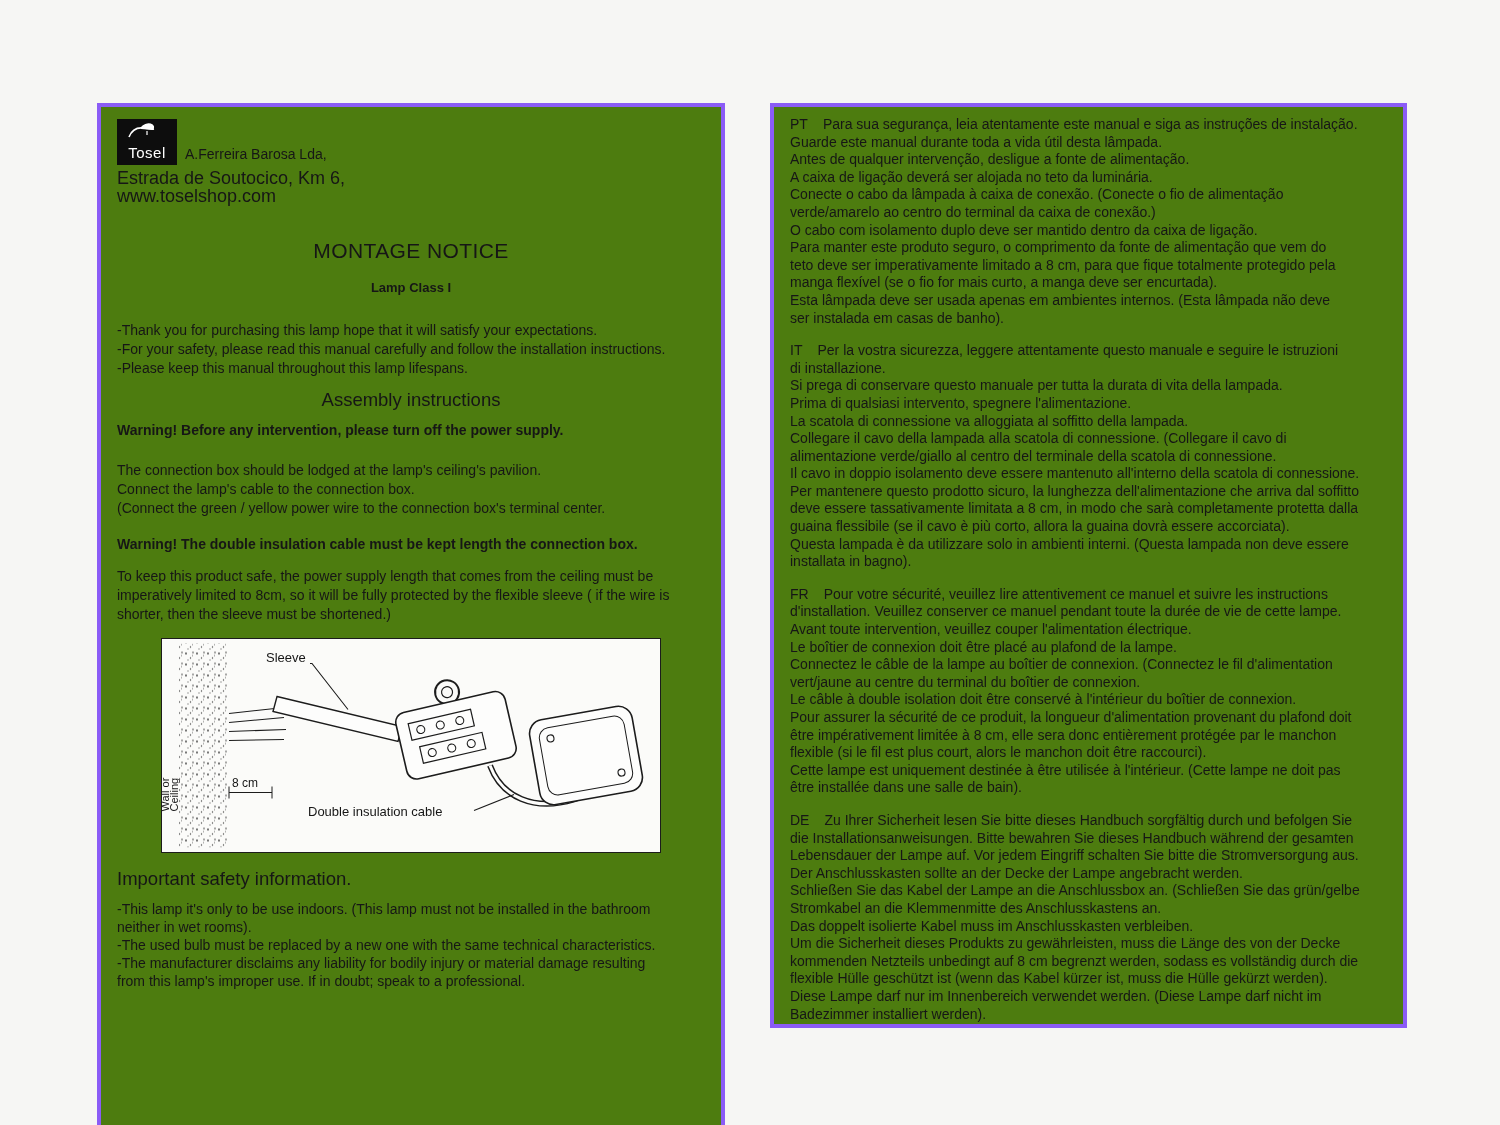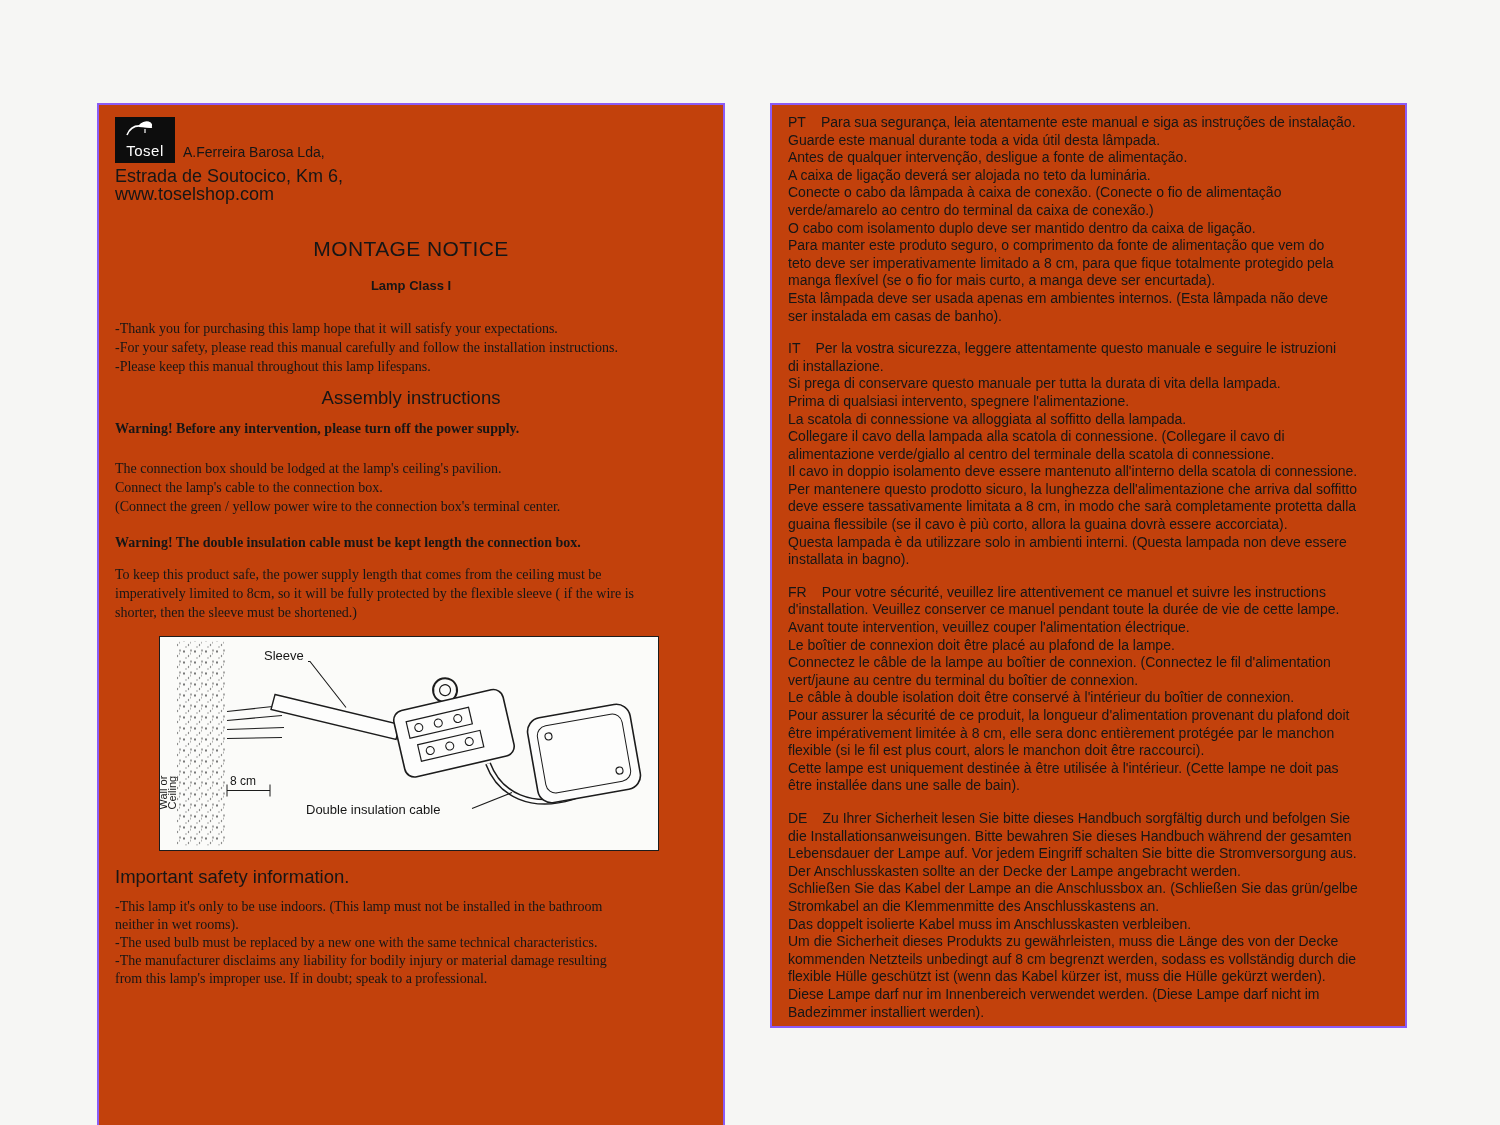--- a/index.html
+++ b/index.html
@@ -6,34 +6,34 @@
   html,body { width:1500px; height:1125px; }
   body {
     background:#f6f6f4;
     font-family:"Liberation Sans", sans-serif;
     color:#161616;
     position:relative;
     overflow:hidden;
   }
   .panel {
     position:absolute;
-    border:2px solid #8b5cf6;
-    background:#c2410c;
+    border:4px solid #8b5cf6;
+    background:#4d7c0f;
   }
   .panel-left {
     left:97px; top:103px; width:628px; height:1109px;
     padding:12px 16px 10px 16px;
     font-size:14px; line-height:19px;
   }
   .panel-right {
     left:770px; top:103px; width:637px; height:925px;
     padding:9px 14px 8px 16px;
     font-size:14px; line-height:17.6px;
   }
-  .pre { white-space:pre-line;font-family:Liberation Serif, serif; }
+  .pre { white-space:pre-line; }
 
   
   .logo-row { display:flex; align-items:flex-end; gap:8px; }
   .logo-box {
     width:60px; height:46px; background:#0d0d0d;
     display:flex; flex-direction:column; align-items:center; justify-content:flex-end;
     padding-bottom:3px; position:relative;
   }
   .logo-box svg { position:absolute; top:4px; left:6px; }
   .logo-text { color:#ffffff; font-size:15px; letter-spacing:0.5px; }

